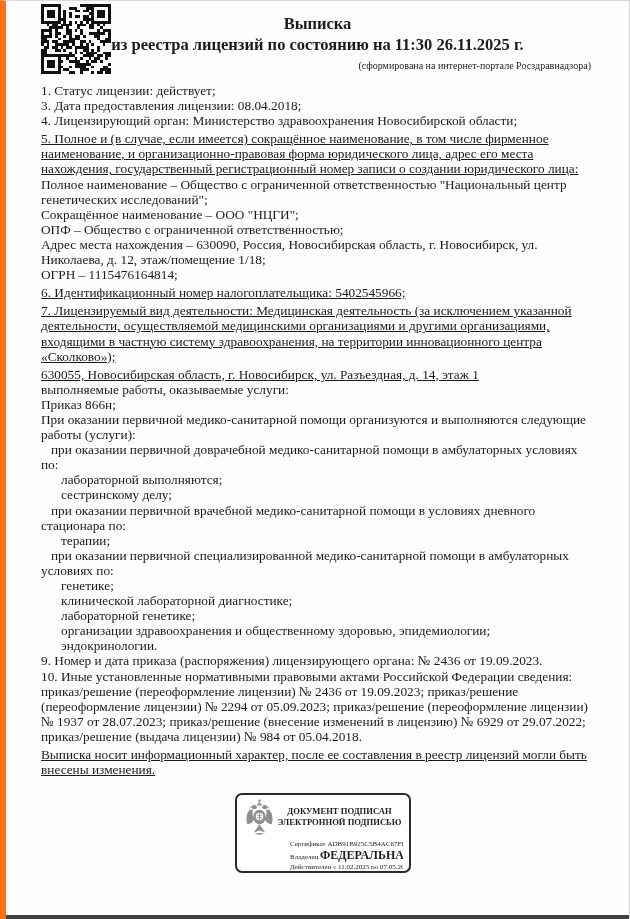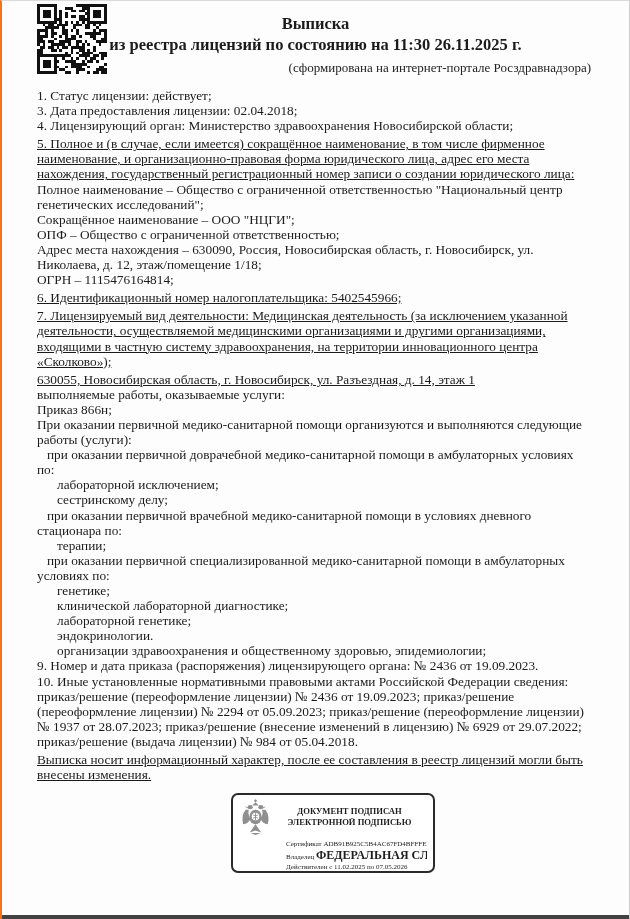--- a/index.html
+++ b/index.html
@@ -1,21 +1,21 @@
 <!DOCTYPE html>
 <html><head>
 <meta charset="utf-8">
 <style>
   html,body{margin:0;padding:0;background:#e8e8e8;}
   .page{
     position:relative;
     width:630px;height:919px;
     margin:0 auto;
     background:#fdfdfd;
-    border-left:2px solid #f97316;
+    border-left:6px solid #f97316;
     border-right:1px solid #cfcfcf;
     border-top:1px solid #dadada;
     box-sizing:border-box;
     font-family:"Liberation Serif","DejaVu Serif",serif;
     color:#1b1b1b;
     overflow:hidden;
   }
   .bottom-bar{
     position:absolute;left:0;bottom:0;width:100%;height:4px;
     background:#424242;
@@ -27,39 +27,39 @@
   .header{
     padding-top:12px;
     text-align:center;
     font-weight:bold;
     font-size:16.5px;
     line-height:21px;
   }
   .subtitle{
     text-align:right;
     padding-right:38px;
-    font-size:13px;
+    font-size:10px;
     color:#222;
     margin-top:5px;
     margin-bottom:3px;
   }
   .body-text{
     margin:12px 35px;
     font-size:13.3px;
     line-height:15.1px;
     text-align:left;
   }
   .body-text p{margin:0;}
   .body-text p.gap{margin-top:3px;text-decoration:underline;}
   .body-text p.ind1{text-indent:10px;}
   .body-text p.ind2{margin-left:20px;}
   .stamp{
     position:absolute;
     left:229px;top:792px;
-    width:204px;height:80px;
+    width:176px;height:80px;
     border:2px solid #2a2a2a;
     border-radius:7px;
     background:#fff;
     box-sizing:border-box;
     padding:4px 6px 3px 6px;
     overflow:hidden;
   }
   .stamp-head{
     display:flex;align-items:center;
   }
@@ -339,45 +339,45 @@
 
   <div class="header">
     <div>Выписка</div>
     <div>из реестра лицензий по состоянию на 11:30 26.11.2025 г.</div>
   </div>
 
   <div class="subtitle">(сформирована на интернет-портале Росздравнадзора)</div>
 
   <div class="body-text" id="doc-body">
       <p class="ind0">1. Статус лицензии: действует;</p>
-      <p class="ind0">3. Дата предоставления лицензии: 02.04.2018;</p>
+      <p class="ind0">3. Дата предоставления лицензии: 08.04.2018;</p>
       <p class="ind0">4. Лицензирующий орган: Министерство здравоохранения Новосибирской области;</p>
       <p class="ind0 gap">5. Полное и (в случае, если имеется) сокращённое наименование, в том числе фирменное наименование, и организационно-правовая форма юридического лица, адрес его места нахождения, государственный регистрационный номер записи о создании юридического лица:</p>
       <p class="ind0">Полное наименование – Общество с ограниченной ответственностью "Национальный центр генетических исследований";</p>
       <p class="ind0">Сокращённое наименование – ООО "НЦГИ";</p>
       <p class="ind0">ОПФ – Общество с ограниченной ответственностью;</p>
       <p class="ind0">Адрес места нахождения – 630090, Россия, Новосибирская область, г. Новосибирск, ул. Николаева, д. 12, этаж/помещение 1/18;</p>
       <p class="ind0">ОГРН – 1115476164814;</p>
       <p class="ind0 gap">6. Идентификационный номер налогоплательщика: 5402545966;</p>
       <p class="ind0 gap">7. Лицензируемый вид деятельности: Медицинская деятельность (за исключением указанной деятельности, осуществляемой медицинскими организациями и другими организациями, входящими в частную систему здравоохранения, на территории инновационного центра «Сколково»);</p>
       <p class="ind0 gap">630055, Новосибирская область, г. Новосибирск, ул. Разъездная, д. 14, этаж 1</p>
       <p class="ind0">выполняемые работы, оказываемые услуги:</p>
       <p class="ind0">Приказ 866н;</p>
       <p class="ind0">При оказании первичной медико-санитарной помощи организуются и выполняются следующие работы (услуги):</p>
       <p class="ind1">при оказании первичной доврачебной медико-санитарной помощи в амбулаторных условиях по:</p>
-      <p class="ind2">лабораторной исключением;</p>
+      <p class="ind2">лабораторной выполняются;</p>
       <p class="ind2">сестринскому делу;</p>
       <p class="ind1">при оказании первичной врачебной медико-санитарной помощи в условиях дневного стационара по:</p>
       <p class="ind2">терапии;</p>
       <p class="ind1">при оказании первичной специализированной медико-санитарной помощи в амбулаторных условиях по:</p>
       <p class="ind2">генетике;</p>
       <p class="ind2">клинической лабораторной диагностике;</p>
       <p class="ind2">лабораторной генетике;</p>
+      <p class="ind2">организации здравоохранения и общественному здоровью, эпидемиологии;</p>
       <p class="ind2">эндокринологии.</p>
-      <p class="ind2">организации здравоохранения и общественному здоровью, эпидемиологии;</p>
       <p class="ind0">9. Номер и дата приказа (распоряжения) лицензирующего органа: № 2436 от 19.09.2023.</p>
       <p class="ind0">10. Иные установленные нормативными правовыми актами Российской Федерации сведения: приказ/решение (переоформление лицензии) № 2436 от 19.09.2023; приказ/решение (переоформление лицензии) № 2294 от 05.09.2023; приказ/решение (переоформление лицензии) № 1937 от 28.07.2023; приказ/решение (внесение изменений в лицензию) № 6929 от 29.07.2022; приказ/решение (выдача лицензии) № 984 от 05.04.2018.</p>
       <p class="ind0 gap">Выписка носит информационный характер, после ее составления в реестр лицензий могли быть внесены изменения.</p>
     </div>
 
   <div class="stamp">
     <div class="stamp-head">
       <div class="stamp-emblem">
         <svg viewBox="0 0 40 44" aria-hidden="true">
           <g fill="#8f8f8f">

